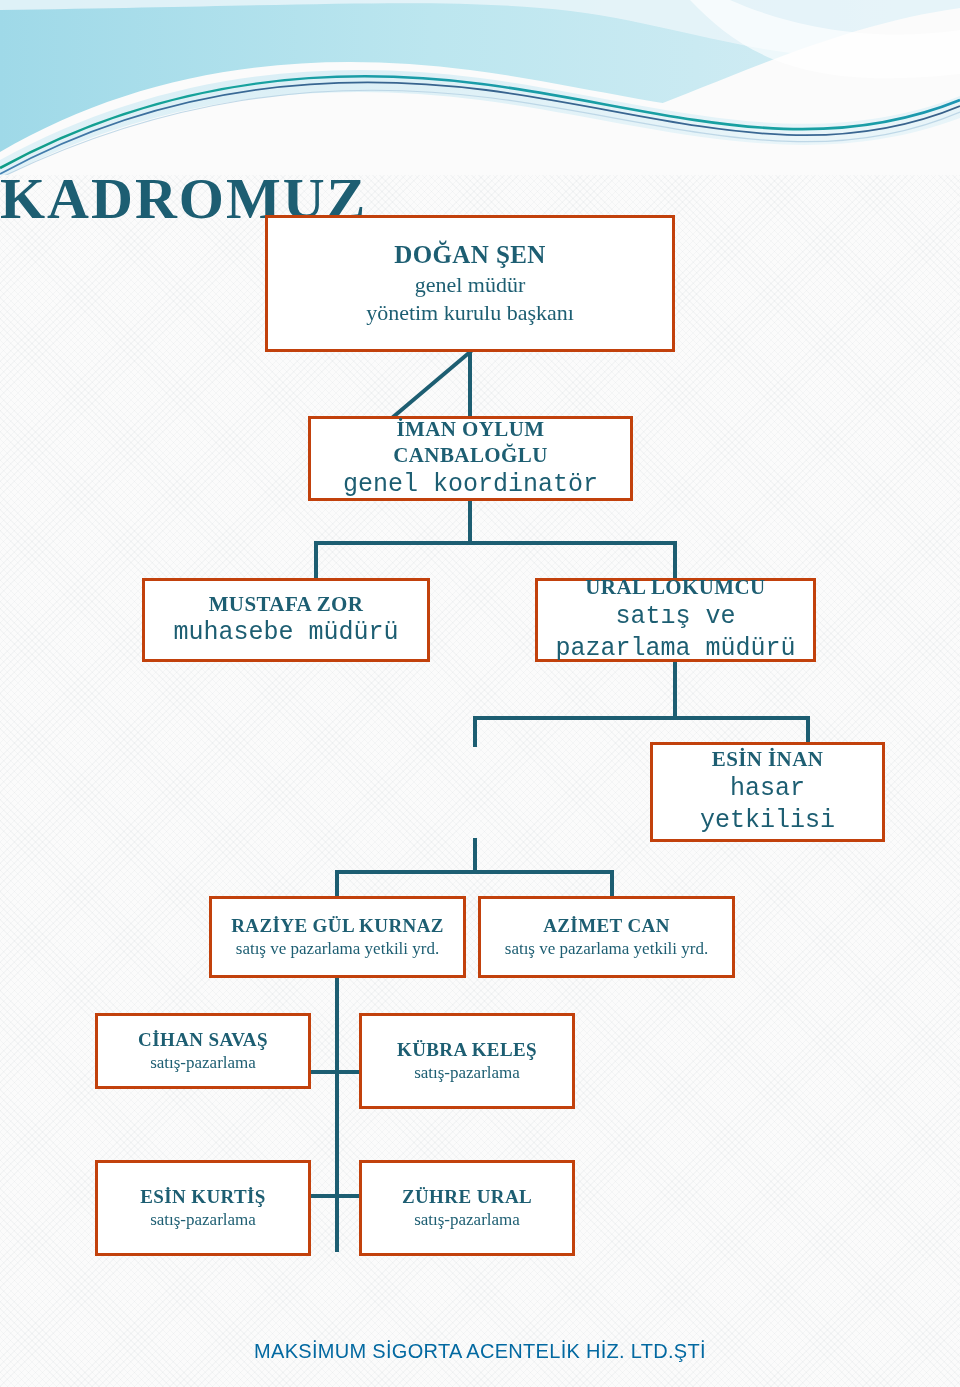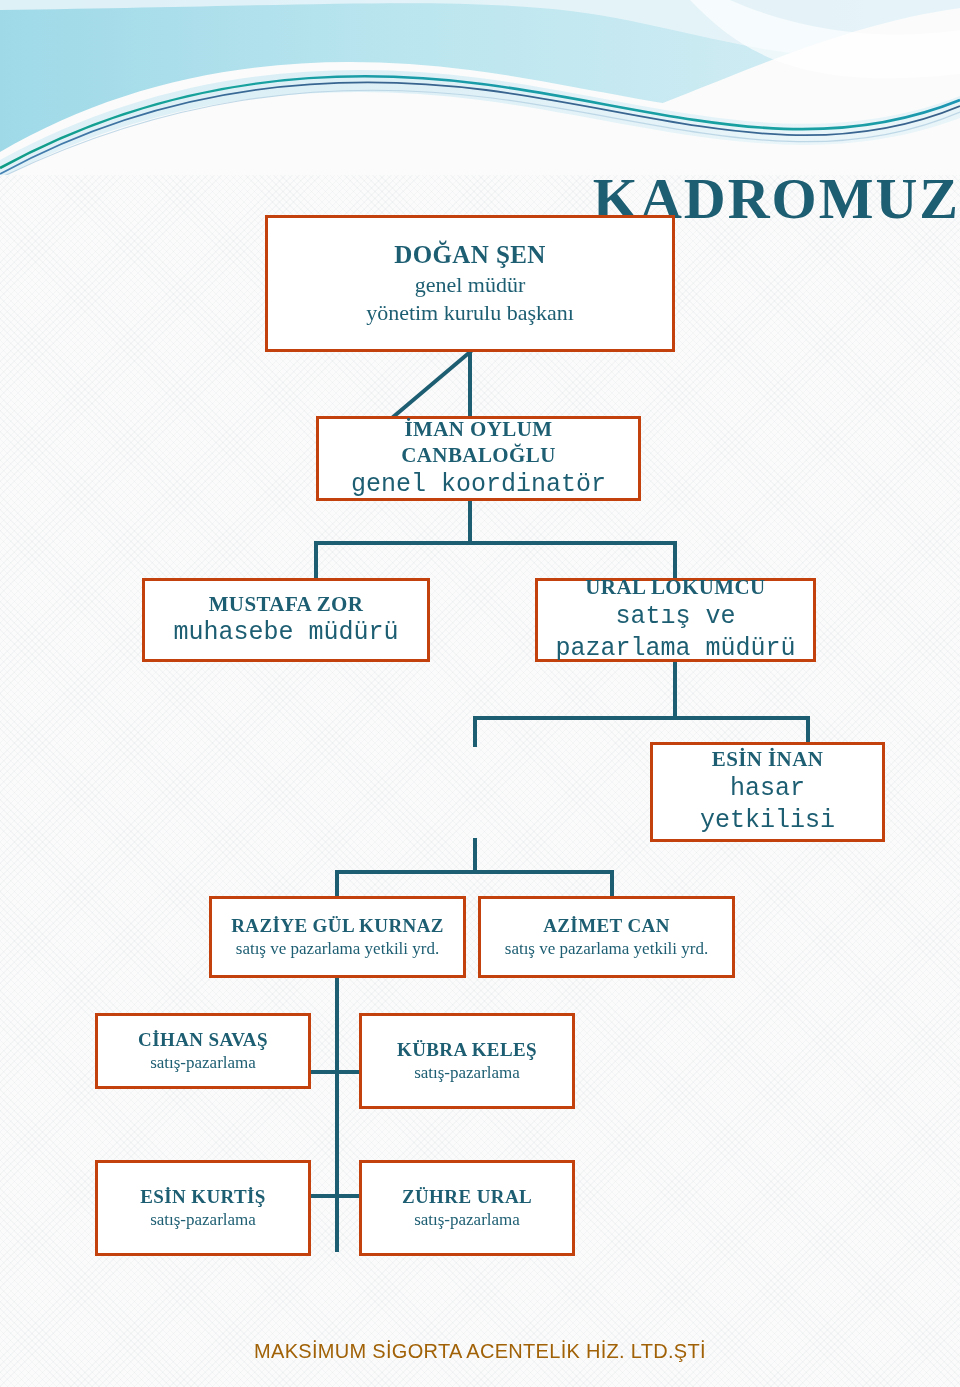--- a/index.html
+++ b/index.html
@@ -45,21 +45,21 @@
     width: 960px; height: 1387px;
     z-index: 2;
     pointer-events: none;
   }
 
   .page-title {
     position: absolute;
     left: 0;
     top: 170px;
     width: 960px;
-    text-align: right;
+    text-align: left;
     font-family: "Liberation Serif", serif;
     font-weight: bold;
     font-size: 58px;
     letter-spacing: 2px;
     color: #1d5e72;
     z-index: 2;
     line-height: 1;
     white-space: nowrap;
   }
 
@@ -96,21 +96,21 @@
 
   .footer {
     position: absolute;
     left: 0;
     top: 1340px;
     width: 960px;
     text-align: center;
     font-family: "Liberation Sans", sans-serif;
     font-size: 20px;
     letter-spacing: 0.3px;
-    color: #a16207;
+    color: #0369a1;
     z-index: 4;
   }
 </style>
 </head>
 <body>
 
 <div id="texture"></div>
 
 <svg id="wave-header" viewBox="0 0 960 175" preserveAspectRatio="none" xmlns="http://www.w3.org/2000/svg">
   <defs>
@@ -178,21 +178,21 @@
 </svg>
 
 <div id="chart-root">
 
   <div class="node t-lg" style="left:265px; top:215px; width:410px; height:137px;">
     <div class="nm">DOĞAN ŞEN</div>
     <div class="rl">genel müdür</div>
     <div class="rl">yönetim kurulu başkanı</div>
   </div>
 
-  <div class="node t-md" style="left:316px; top:416px; width:325px; height:85px;">
+  <div class="node t-md" style="left:308px; top:416px; width:325px; height:85px;">
     <div class="nm">İMAN OYLUM CANBALOĞLU</div>
     <div class="rl">genel koordinatör</div>
   </div>
 
   <div class="node t-md" style="left:142px; top:578px; width:288px; height:84px;">
     <div class="nm">MUSTAFA ZOR</div>
     <div class="rl">muhasebe müdürü</div>
   </div>
 
   <div class="node t-md" style="left:535px; top:578px; width:281px; height:84px;">

